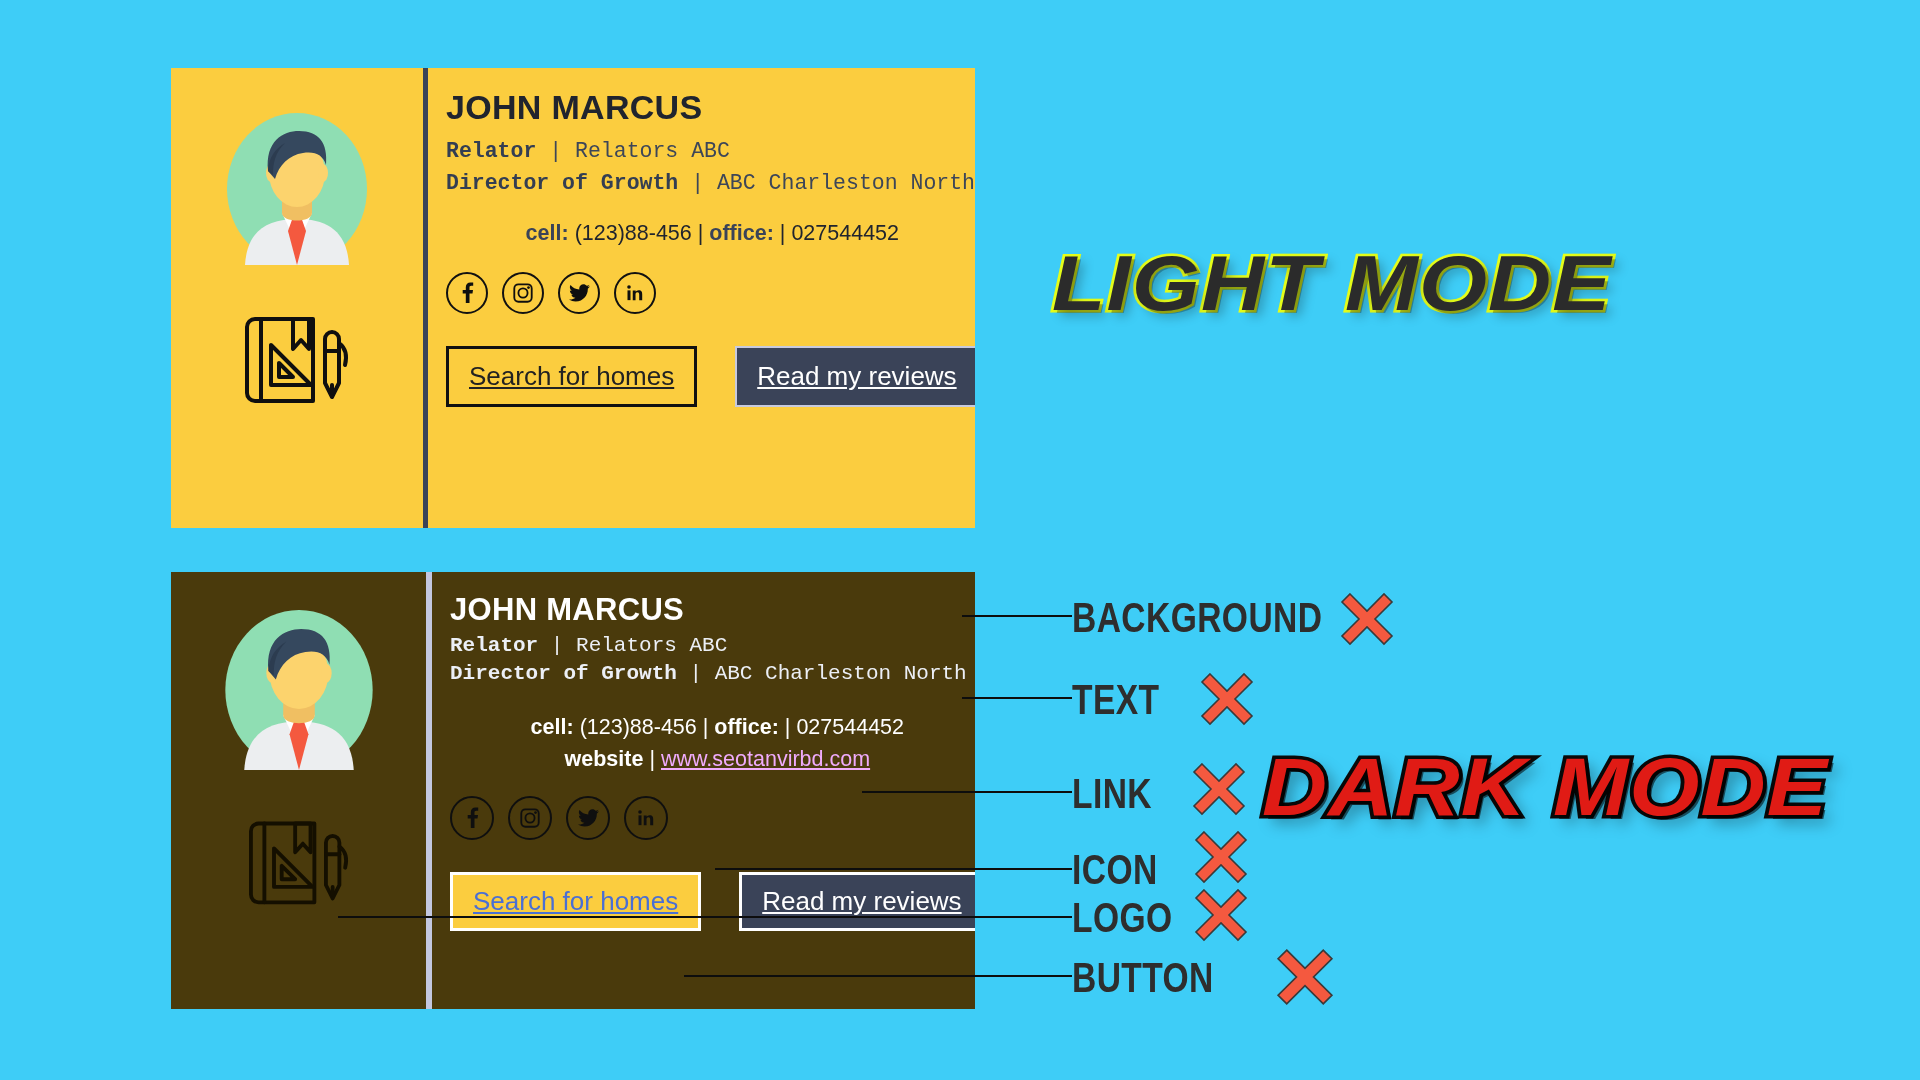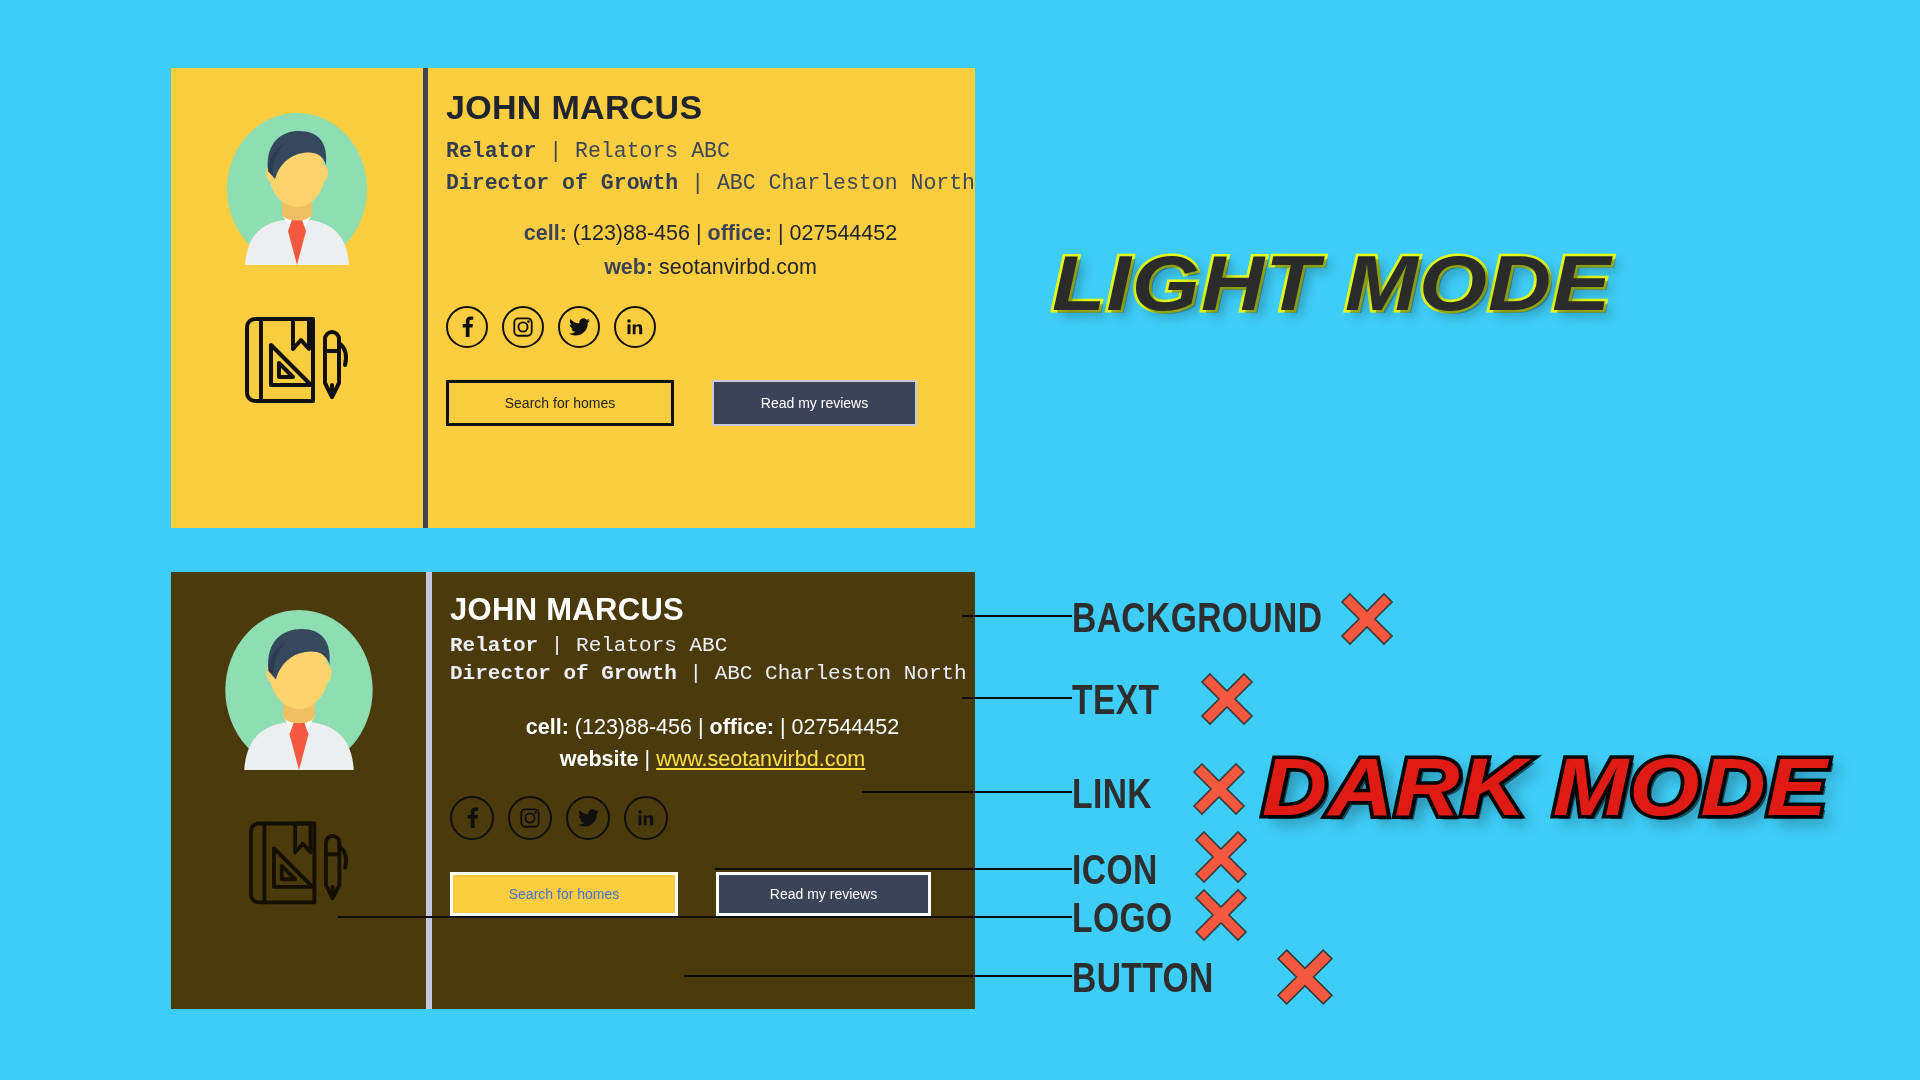--- a/index.html
+++ b/index.html
@@ -114,21 +114,21 @@
     font-weight: bold;
   }
   #dark-card .role-line .role-normal { font-weight: normal; }
   #dark-card .contact-block { margin-top: 26px; }
   #dark-card .contact-line {
     font-size: 21.5px;
     color: #ffffff;
     margin-bottom: 4px;
   }
   #dark-card .link {
-    color: #fde047;
+    color: #f0abfc;
     text-decoration: underline;
   }
 
   
   .socials { display: flex; gap: 14px; }
   #light-card .socials { margin-top: 24px; }
   #dark-card  .socials { margin-top: 22px; }
   .social-btn {
     width: 42px; height: 42px;
     border-radius: 50%;
@@ -137,28 +137,29 @@
     background: transparent;
   }
   #dark-card .social-btn { border-color: #0f0f0f; width: 44px; height: 44px; }
 
   
   .buttons { display: flex; gap: 38px; }
   #light-card .buttons { margin-top: 32px; }
   #dark-card  .buttons { margin-top: 32px; }
 
   .btn {
-    font-size: 14px;
+    font-size: 26px;
     padding: 12px 20px;
     display: inline-flex;
     align-items: center;
     justify-content: center;
     white-space: nowrap;
     cursor: pointer;
     user-select: none;
+    text-decoration: underline;
   }
   #light-card .btn-outline {
     background: #fbcd3f;
     color: #222222;
     border: 3px solid #111111;
     min-width: 228px;
   }
   #light-card .btn-filled {
     background: #3a4358;
     color: #ffffff;
@@ -300,24 +301,20 @@
 
     <div class="contact-block">
       <div class="contact-line">
         <span class="contact-strong">cell:</span>
         <span>(123)88-456</span>
         <span>|</span>
         <span class="contact-strong">office:</span>
         <span>|</span>
         <span>027544452</span>
       </div>
-      <div class="contact-line">
-        <span class="contact-strong">web:</span>
-        <span>seotanvirbd.com</span>
-      </div>
     </div>
 
     <div class="socials">
       <a class="social-btn">
         <svg width="18" height="22" viewBox="0 0 18 22">
           <path d="M11.5 21 V11.5 h3 l0.5 -3.6 h-3.5 V5.6 c0 -1.1 0.3 -1.8 1.8 -1.8 h1.9 V0.6 C14.8 0.5 13.7 0.4 12.4 0.4 c-2.7 0 -4.6 1.7 -4.6 4.8 v2.7 H4.7 v3.6 h3.1 V21 Z" fill="#0f0f0f"></path>
         </svg>
       </a>
       <a class="social-btn">
         <svg width="22" height="22" viewBox="0 0 24 24">

